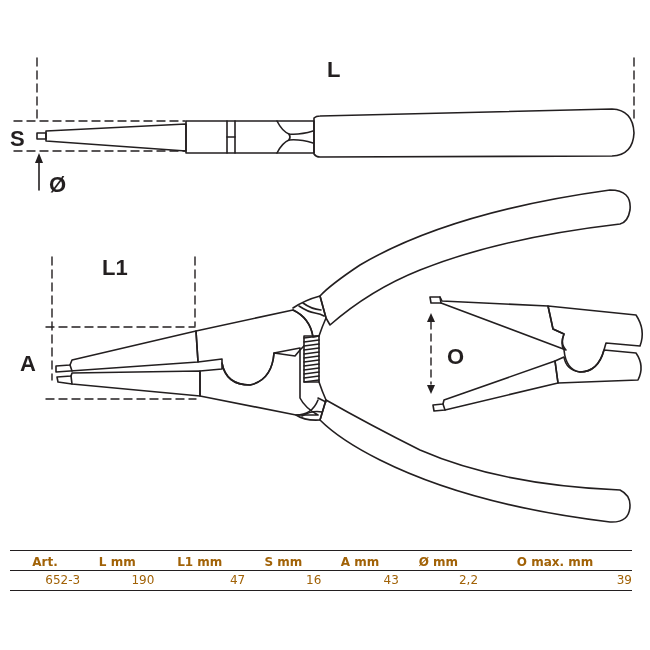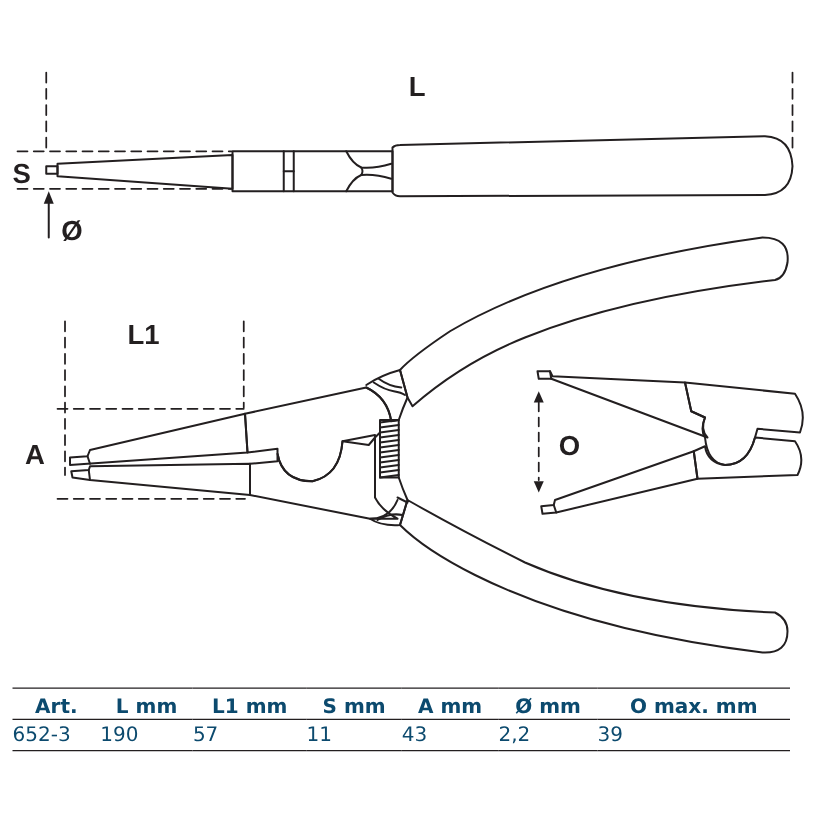--- a/index.html
+++ b/index.html
@@ -1,21 +1,21 @@
 <!DOCTYPE html>
 <html><head>
   <meta charset="utf-8">
   <style>
     html, body { margin: 0; padding: 0; background: #ffffff; }
     body { width: 650px; height: 650px; position: relative; overflow: hidden; font-family: "Liberation Sans", sans-serif; }
     svg.drawing { position: absolute; left: 0; top: 0; }
     .dim-label { font-family: "Liberation Sans", sans-serif; font-weight: bold; font-size: 22px; fill: #231f20; }
-    .spec-table { position: absolute; left: 10px; top: 550px; width: 622px; border-collapse: collapse; font-family: "DejaVu Sans", sans-serif; font-size: 16px; color: #0c4a6e; }
+    .spec-table { position: absolute; left: 10px; top: 550px; width: 622px; border-collapse: collapse; font-family: "DejaVu Sans", sans-serif; font-size: 12px; color: #a16207; }
     .spec-table th { font-weight: bold; padding: 4px 0 1px 0; text-align: center; border-top: 1.5px solid #231f20; border-bottom: 1px solid #231f20; }
-    .spec-table td { padding: 2px 0 3px 0; text-align: left; border-bottom: 1.5px solid #231f20; }
+    .spec-table td { padding: 2px 0 3px 0; text-align: right; border-bottom: 1.5px solid #231f20; }
   </style>
 </head>
 <body>
 
 <svg class="drawing" width="650" height="650" viewBox="0 0 650 650" fill="none" stroke="#231f20" stroke-width="1.6" stroke-linejoin="round" stroke-linecap="round">
 
   <g>
 
     <line x1="37" y1="58" x2="37" y2="120" stroke-dasharray="8,5" stroke-width="1.4"></line>
     <line x1="634" y1="58" x2="634" y2="118" stroke-dasharray="8,5" stroke-width="1.4"></line>
@@ -117,20 +117,20 @@
       <th>S  mm</th>
       <th>A  mm</th>
       <th>Ø  mm</th>
       <th>O  max. mm</th>
     </tr>
   </thead>
   <tbody>
     <tr>
       <td>652-3</td>
       <td>190</td>
-      <td>57</td>
-      <td>11</td>
+      <td>47</td>
+      <td>16</td>
       <td>43</td>
       <td>2,2</td>
       <td>39</td>
     </tr>
   </tbody>
 </table>
 
 </body></html>

